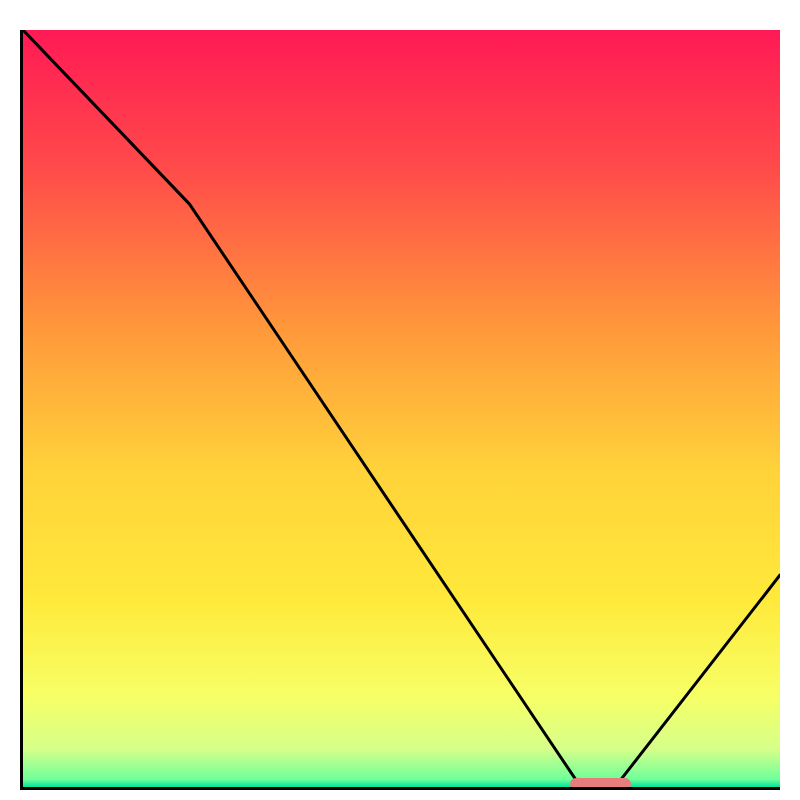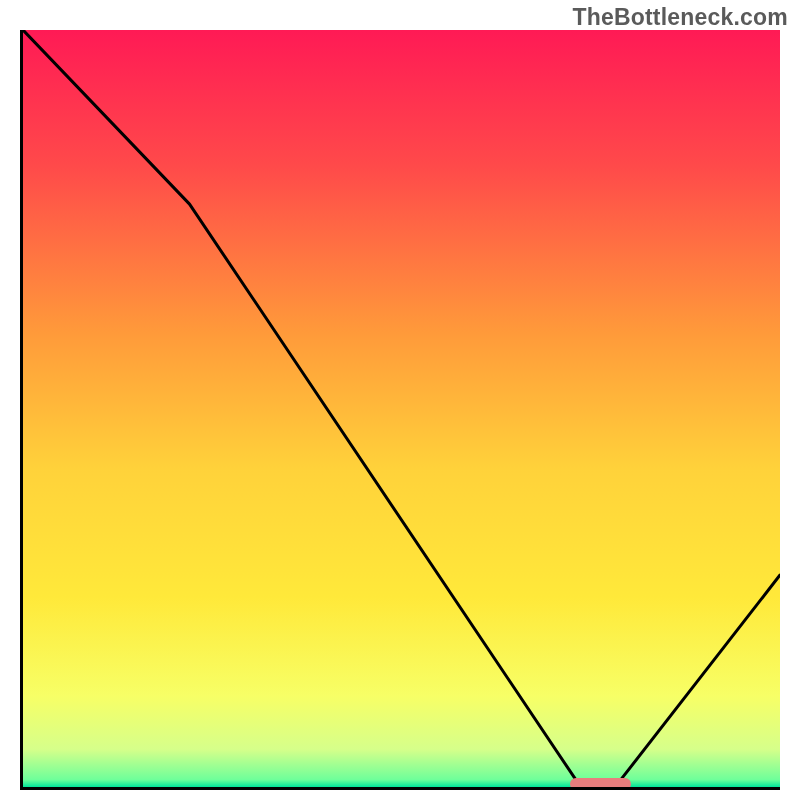--- a/index.html
+++ b/index.html
@@ -59,21 +59,20 @@
     height: 12px;
     border-radius: 6px;
     background: #e87d7d;
   }
 </style>
 </head>
 <body>
 
 <div class="container">
 
-  <div class="watermark">TheBottleneck.com</div>
 
   <div class="plot-frame">
 
     <svg class="gradient-bg" viewBox="0 0 100 100" preserveAspectRatio="none">
       <defs>
         <linearGradient id="bg-grad" x1="0" y1="0" x2="0" y2="1">
             <stop offset="0%" stop-color="#ff1a55"></stop>
             <stop offset="18%" stop-color="#ff4a4a"></stop>
             <stop offset="40%" stop-color="#ff9a3a"></stop>
             <stop offset="58%" stop-color="#ffd23a"></stop>

